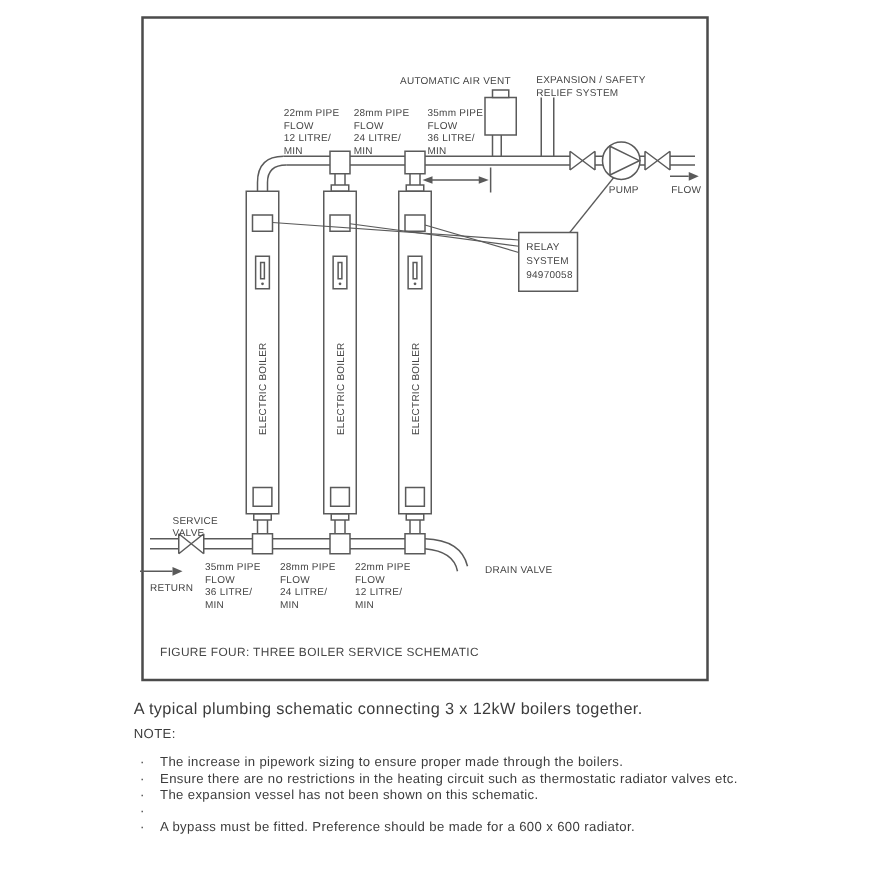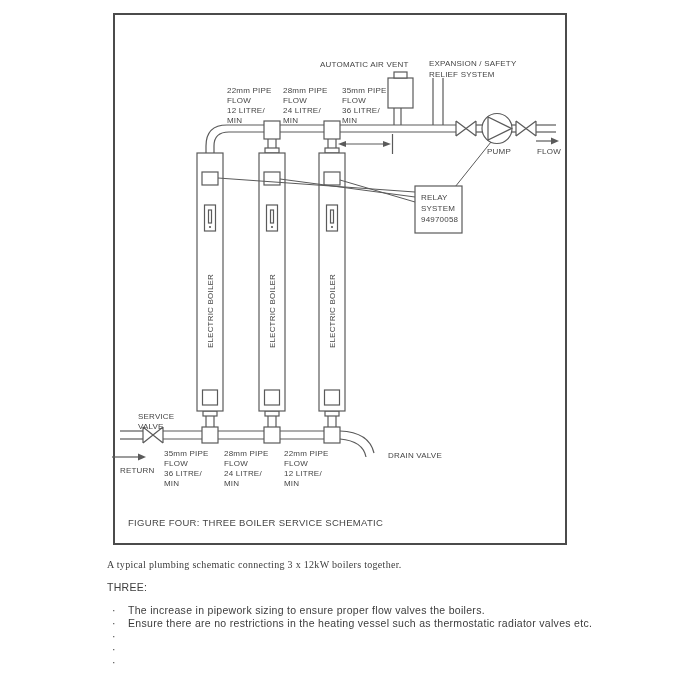--- a/index.html
+++ b/index.html
@@ -14,21 +14,21 @@
   svg{position:absolute;left:0;top:0;}
   svg text{
     font-family:"Liberation Sans", sans-serif;font-size:8px;fill:#454545;
     letter-spacing:0.2px;
   }
   .caption{
     position:absolute;left:128px;top:517px;font-size:9.5px;color:#454545;
     letter-spacing:0.3px;
   }
   .description{
-    position:absolute;left:107px;top:559px;font-size:10px;letter-spacing:0.3px;font-family:Liberation Serif, serif;
+    position:absolute;left:107px;top:559px;font-size:13px;letter-spacing:0.3px;
   }
   .note-heading{
     position:absolute;left:107px;top:581px;font-size:10.5px;letter-spacing:0.3px;
   }
   .notes{
     position:absolute;left:107px;top:604px;font-size:10.5px;letter-spacing:0.3px;
   }
   .note-row{display:flex;line-height:13px;}
   .note-bullet{width:21px;padding-left:5px;box-sizing:border-box;}
 </style>
@@ -226,33 +226,35 @@
     <text x="284" y="466">FLOW</text>
     <text x="284" y="476">12 LITRE/</text>
     <text x="284" y="486">MIN</text>
   </g>
 </svg>
 
 <div class="caption">FIGURE FOUR: THREE BOILER SERVICE SCHEMATIC</div>
 
 <div class="description">A typical plumbing schematic connecting 3 x 12kW boilers together.</div>
 
-<div class="note-heading">THREE:</div>
+<div class="note-heading">NOTE:</div>
 
 <div class="notes">
   <div class="note-row">
     <span class="note-bullet">·</span>
-    <span>The increase in pipework sizing to ensure proper flow valves the boilers.</span>
-  </div>
-  <div class="note-row">
-    <span class="note-bullet">·</span>
-    <span>Ensure there are no restrictions in the heating vessel such as thermostatic radiator valves etc.</span>
-  </div>
-  <div class="note-row">
-    <span class="note-bullet">·</span>
-  </div>
-  <div class="note-row">
-    <span class="note-bullet">·</span>
-  </div>
-  <div class="note-row">
-    <span class="note-bullet">·</span>
+    <span>The increase in pipework sizing to ensure proper made through the boilers.</span>
+  </div>
+  <div class="note-row">
+    <span class="note-bullet">·</span>
+    <span>Ensure there are no restrictions in the heating circuit such as thermostatic radiator valves etc.</span>
+  </div>
+  <div class="note-row">
+    <span class="note-bullet">·</span>
+    <span>The expansion vessel has not been shown on this schematic.</span>
+  </div>
+  <div class="note-row">
+    <span class="note-bullet">·</span>
+  </div>
+  <div class="note-row">
+    <span class="note-bullet">·</span>
+    <span>A bypass must be fitted. Preference should be made for a 600 x 600 radiator.</span>
   </div>
 </div>
 
 </body></html>

